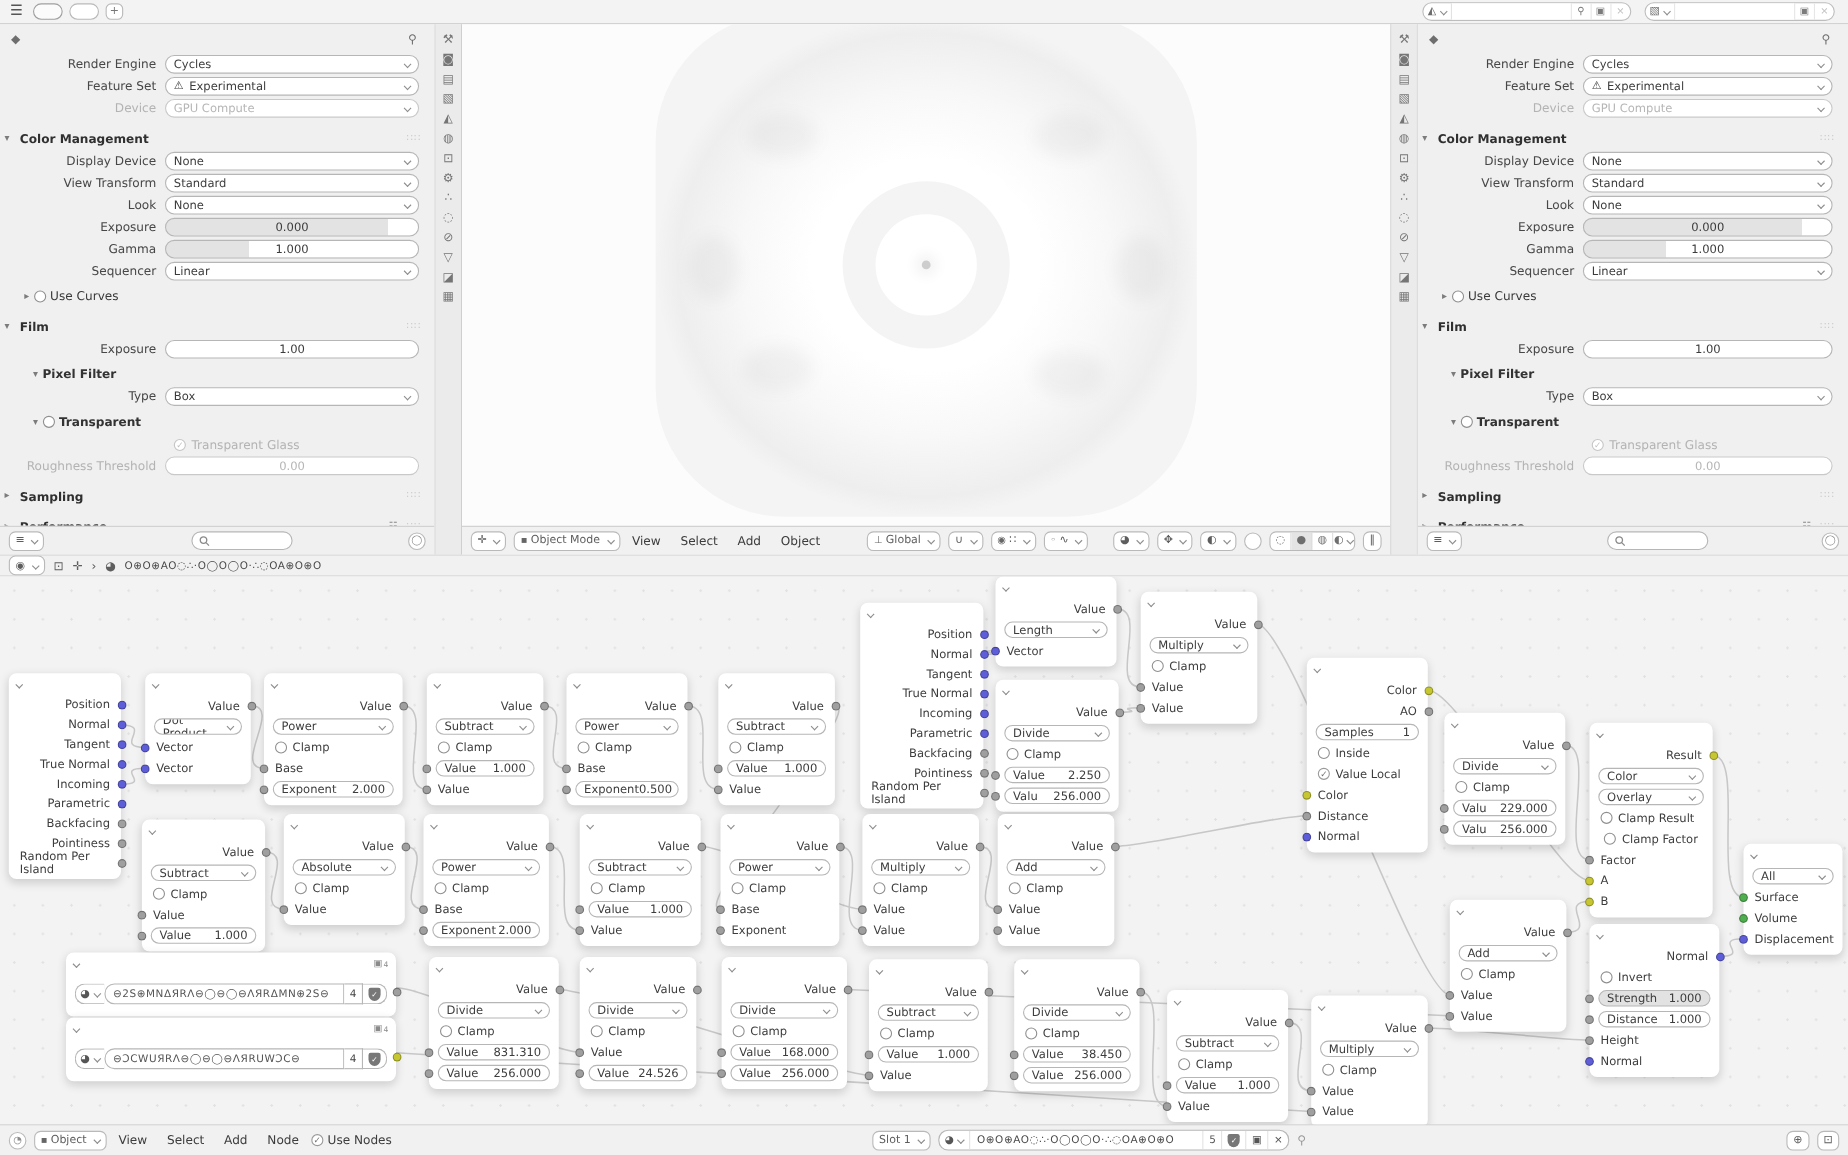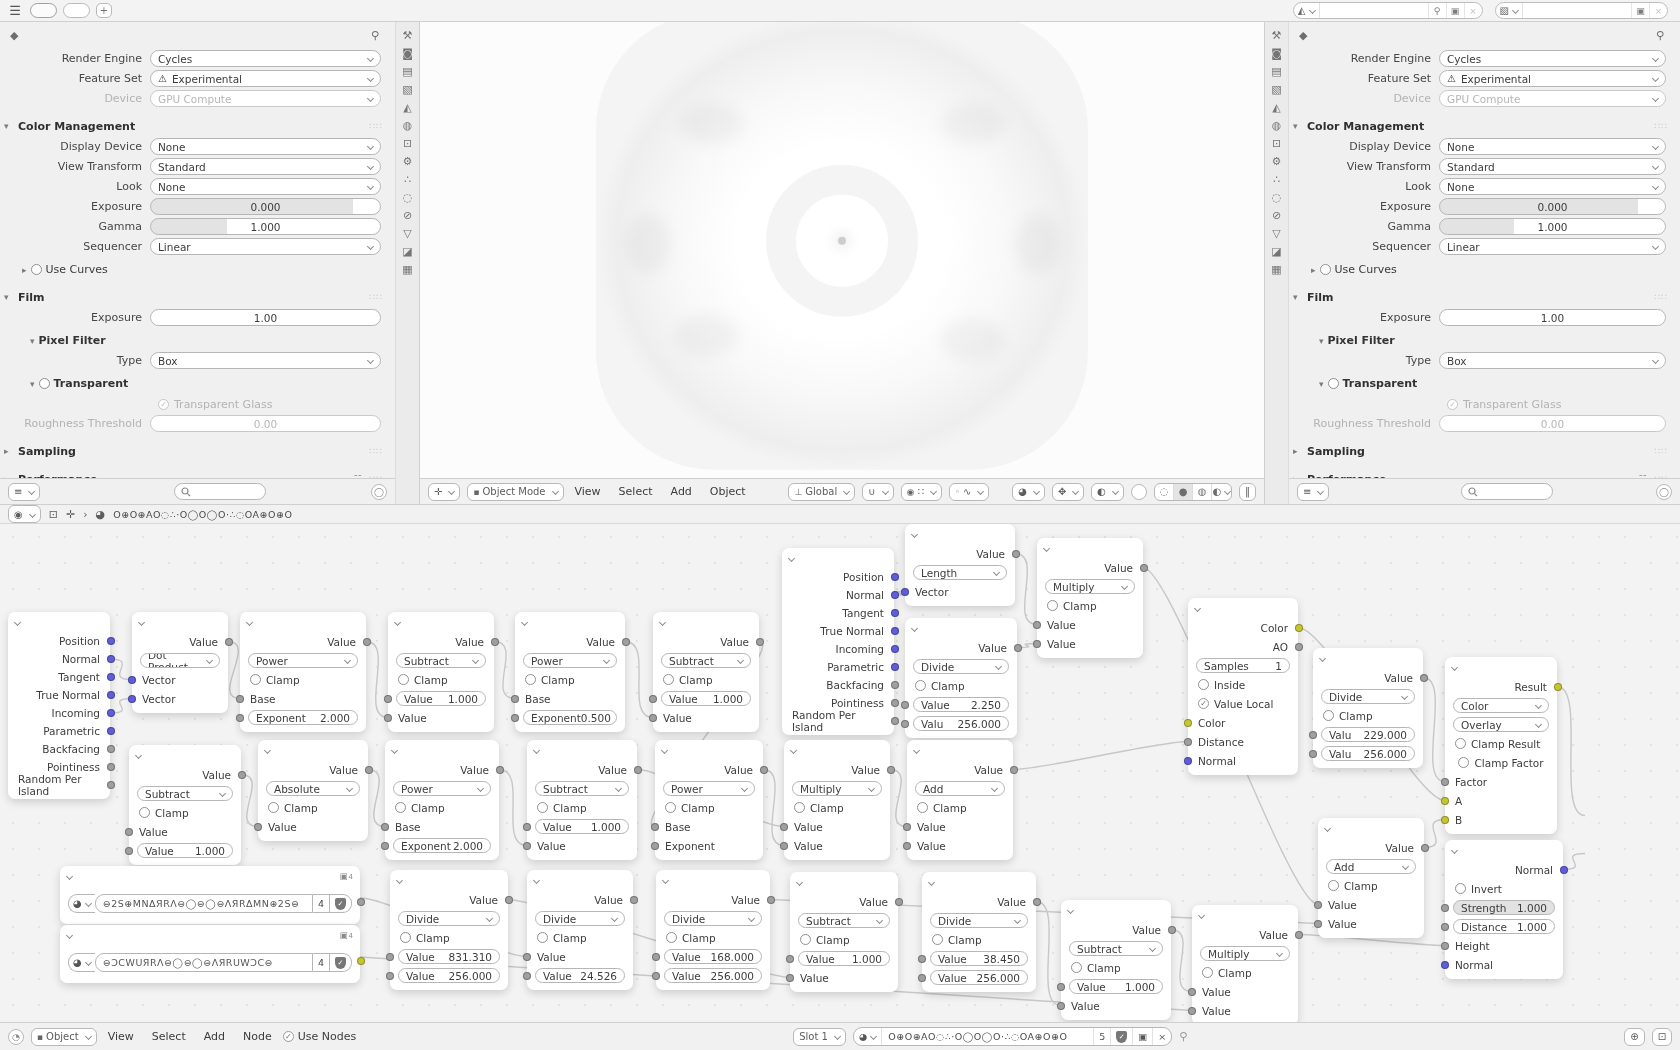--- a/index.html
+++ b/index.html
@@ -1026,20 +1026,43 @@
       </div>
       <div class="nrow" style="height: 19px;">
         <span class="dot" style="background: rgb(198, 198, 50); left: -4.5px;"></span>
         <span>A</span>
       </div>
       <div class="nrow" style="height: 19px;">
         <span class="dot" style="background: rgb(198, 198, 50); left: -4.5px;"></span>
         <span>B</span>
       </div>
     </div>
+    <div class="node" style="left: 1585px; top: 243px; width: 90px;">
+      <div class="nhead">
+        <span class="cv" style="margin: 0px;"></span>
+      </div>
+      <div class="nrow" style="height: 19px;">
+        <span class="ndd">
+          <span>All</span>
+          <span class="cv"></span>
+        </span>
+      </div>
+      <div class="nrow" style="height: 19px;">
+        <span class="dot" style="background: rgb(79, 174, 79); left: -4.5px;"></span>
+        <span>Surface</span>
+      </div>
+      <div class="nrow" style="height: 19px;">
+        <span class="dot" style="background: rgb(79, 174, 79); left: -4.5px;"></span>
+        <span>Volume</span>
+      </div>
+      <div class="nrow" style="height: 19px;">
+        <span class="dot" style="background: rgb(94, 94, 216); left: -4.5px;"></span>
+        <span>Displacement</span>
+      </div>
+    </div>
     <div class="node" style="left: 1445px; top: 316px; width: 118px;">
       <div class="nhead">
         <span class="cv" style="margin: 0px;"></span>
       </div>
       <div class="nrow r-out" style="height: 19px;">
         <span>Normal</span>
         <span class="dot" style="background: rgb(94, 94, 216); right: -4.5px;"></span>
       </div>
       <div class="nrow" style="height: 19px;">
         <span class="nck">

